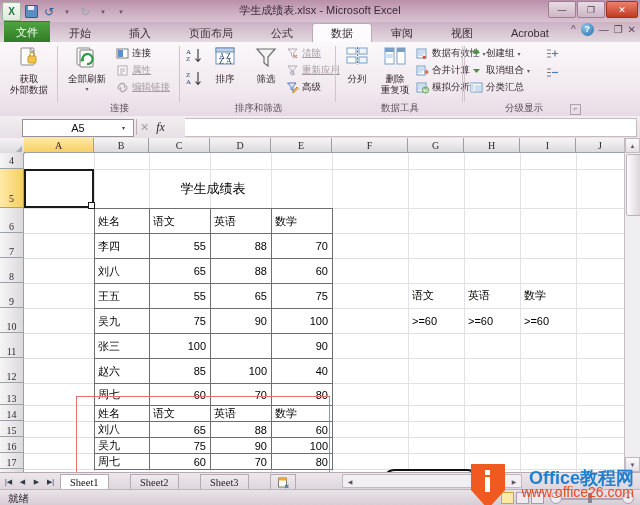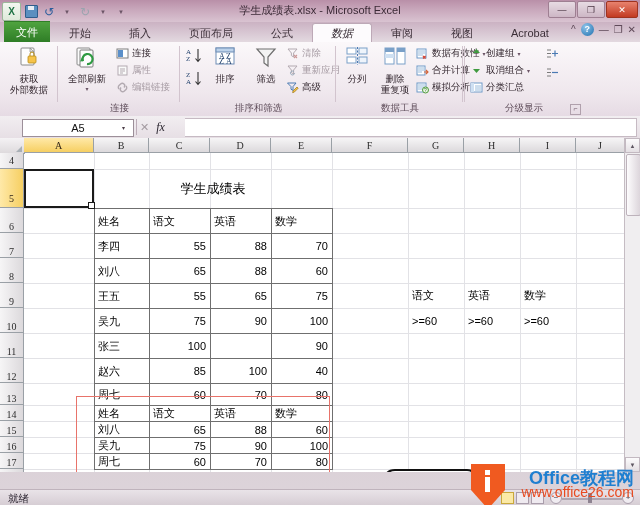--- a/index.html
+++ b/index.html
@@ -58,21 +58,20 @@
     height:18px;line-height:18px;padding:0 18px;font-size:11px;color:#3c2f38;
     border:1px solid transparent;border-bottom:none;cursor:default;
   }
   .tab.file{
     background:linear-gradient(#4fa33f,#2f7d26);color:#fff;
     height:20px;line-height:20px;padding:0 11px;margin-left:4px;
   }
   .tab.active{
     background:#fdfbfd;border-color:#bda9b7;border-radius:3px 3px 0 0;
     color:#2a1f27;
-    font-style:italic;
   }
   .minibtns{position:absolute;right:4px;top:1px;display:flex;align-items:center;gap:5px;}
   .mb{font-size:10px;color:#5f4a59;}
   .help{
     width:13px;height:13px;border-radius:50%;
     background:radial-gradient(circle at 35% 30%,#8ec4ea,#1e6fae);
     color:#fff;font-size:9px;font-weight:bold;text-align:center;line-height:13px;
   }
 
   
@@ -89,21 +88,21 @@
   .gsep{position:absolute;top:4px;bottom:14px;width:1px;background:#d2c4ce;}
   .bigbtn{
     position:absolute;top:3px;display:flex;flex-direction:column;align-items:center;
     width:100%;font-size:9.5px;color:#33272f;line-height:11px;text-align:center;
   }
   .bigico{width:26px;height:26px;margin-bottom:2px;position:relative;}
   .smrow{
     position:absolute;display:flex;align-items:center;gap:3px;
     font-size:9.5px;color:#33272f;white-space:nowrap;
   }
-  .smrow.dim{color:#a79ca4;}
+  .smrow.dim{color:#a79ca4;text-decoration:underline;}
   .smico{width:13px;height:13px;flex:none;}
   .ctrl-dd{font-size:6px;color:#6b5566;}
   .dlglaunch{
     position:absolute;right:3px;bottom:1px;width:9px;height:9px;
     border:1px solid #b0a0ac;color:#6b5566;font-size:7px;line-height:8px;text-align:center;
   }
 
   
   .fbar{
     position:absolute;left:0;top:116px;width:640px;height:22px;
@@ -725,20 +724,42 @@
       </svg>
     </div>
   </div>
 
   <div class="vsb">
     <div class="arw">▲</div>
     <div class="thumb"></div>
     <div class="arw" style="position:absolute;bottom:0;">▼</div>
   </div>
 
+  <div class="sheetbar">
+    <div class="navbtns">
+      <div class="navbtn">|◀</div>
+      <div class="navbtn">◀</div>
+      <div class="navbtn">▶</div>
+      <div class="navbtn">▶|</div>
+    </div>
+    <div class="stab active" style="left:60px;">Sheet1</div>
+    <div class="stab" style="left:130px;">Sheet2</div>
+    <div class="stab" style="left:200px;">Sheet3</div>
+    <div class="stab-new" style="left:270px;">
+      <svg width="13" height="12" viewBox="0 0 13 12">
+        <rect x="1.5" y="1" width="8" height="9" fill="#fff" stroke="#7a7a7a"></rect>
+        <rect x="1.5" y="1" width="8" height="2.5" fill="#f0a830"></rect>
+        <path d="M8 8 l3.5 3 M11.5 8 L8 11" stroke="#4a7ab3" stroke-width="1.1"></path>
+      </svg>
+    </div>
+    <div class="hscroll">
+      <div class="hs-arw" style="left:0;">◀</div>
+      <div class="hs-arw" style="right:0;">▶</div>
+    </div>
+  </div>
 
   <div class="statusbar">
     <div class="stxt">就绪</div>
     <div class="vmodes">
       <div class="vm active"></div>
       <div class="vm"></div>
       <div class="vm"></div>
     </div>
     <div class="zoomslider">
       <div class="zs-line"></div>

